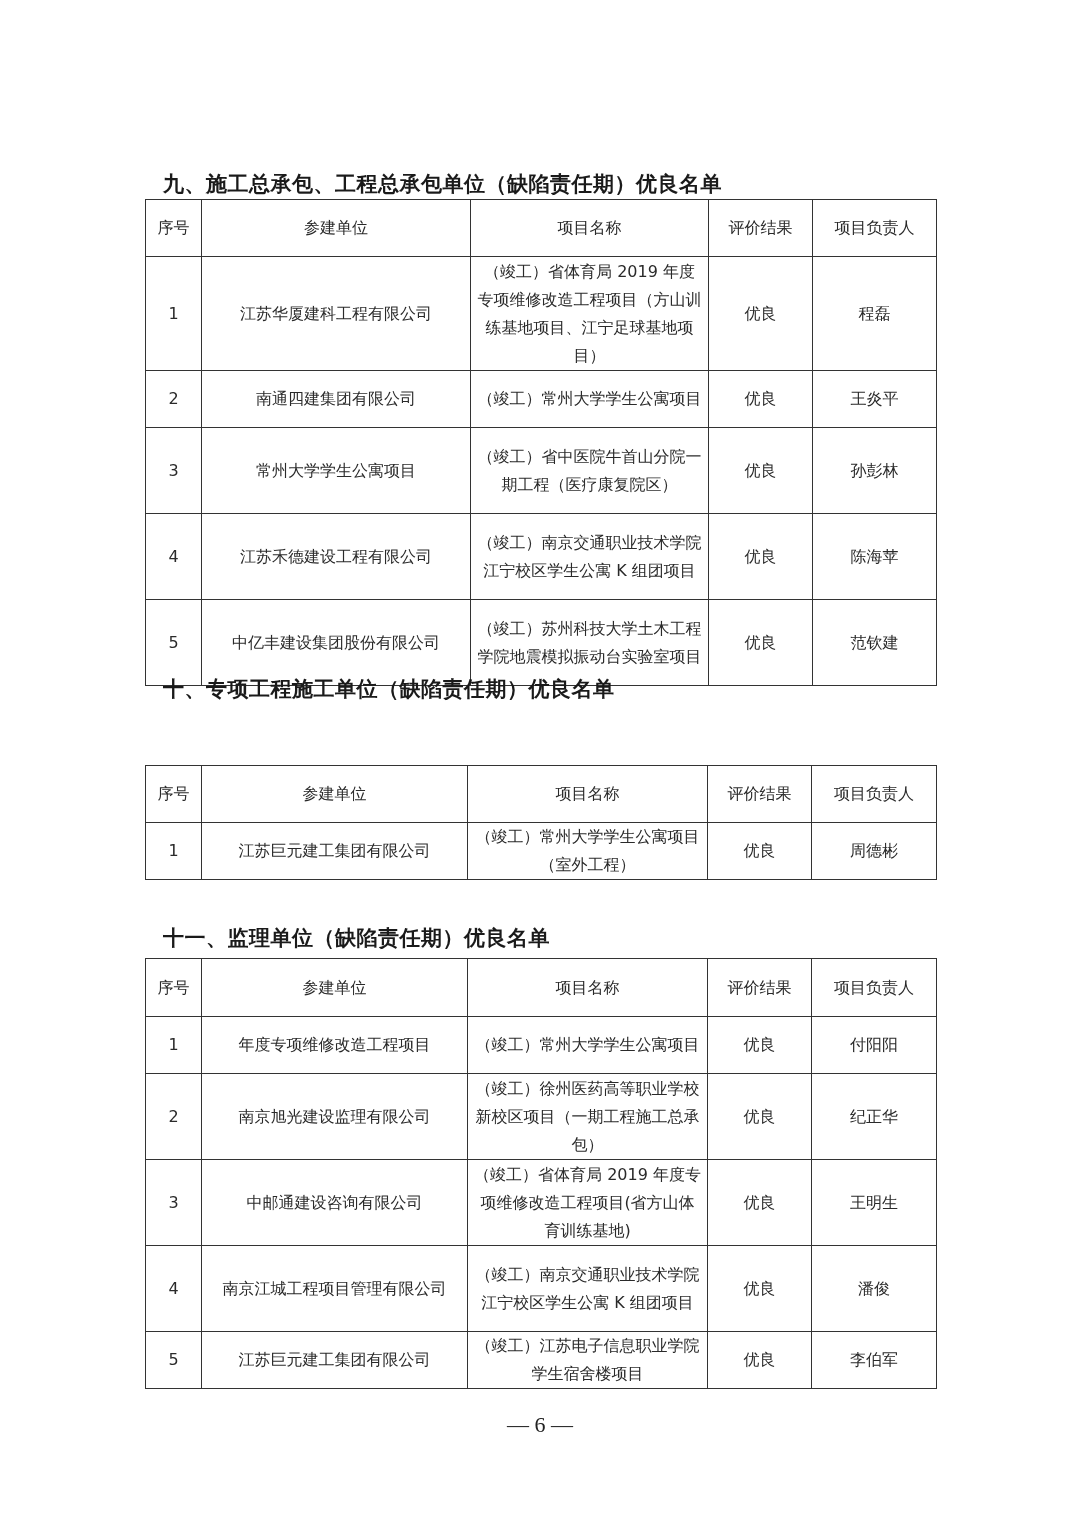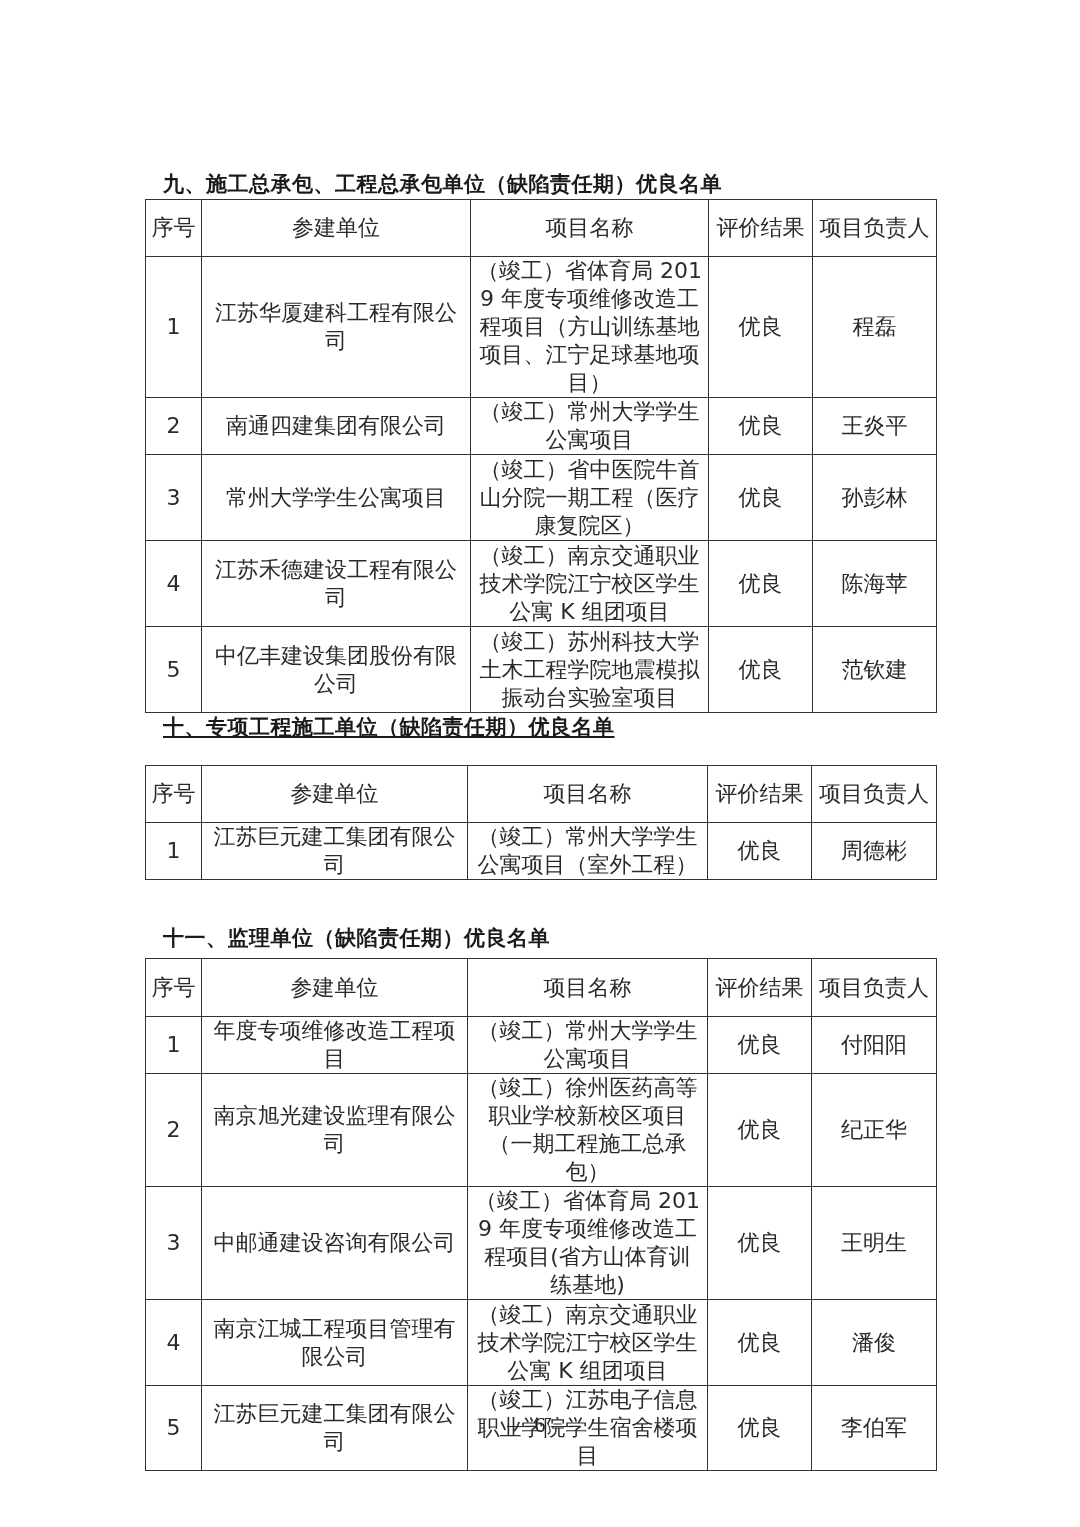--- a/index.html
+++ b/index.html
@@ -22,21 +22,21 @@
       font-weight: bold;
       color: #1a1a1a;
       letter-spacing: 0.5px;
       white-space: nowrap;
     }
     table.list {
       position: absolute;
       left: 145px;
       border-collapse: collapse;
       table-layout: fixed;
-      font-size: 22px;
+      font-size: 16px;
       color: #2a2a2a;
       padding-left: 39px;
     }
     table.list td, table.list th {
       border: 1.5px solid #333333;
       text-align: center;
       vertical-align: middle;
       font-weight: normal;
       line-height: 28px;
       padding: 0 6px;
@@ -108,21 +108,21 @@
   <tr style="height:86px">
     <td>5</td>
     <td>中亿丰建设集团股份有限公司</td>
     <td>（竣工）苏州科技大学土木工程学院地震模拟振动台实验室项目</td>
     <td>优良</td>
     <td>范钦建</td>
   </tr>
 </tbody>
   </table>
 
-<div class="section-title" style="top:713px;text-decoration:underline;">十、专项工程施工单位（缺陷责任期）优良名单</div>
+<div class="section-title" style="top:675px;">十、专项工程施工单位（缺陷责任期）优良名单</div>
 <table class="list" style="top:765px; width:791px;">
   <colgroup>
     <col style="width:56px">
       <col style="width:266px">
       <col style="width:240px">
       <col style="width:104px">
       <col style="width:125px">
   </colgroup>
   <tbody>
       <tr style="height:57px">

